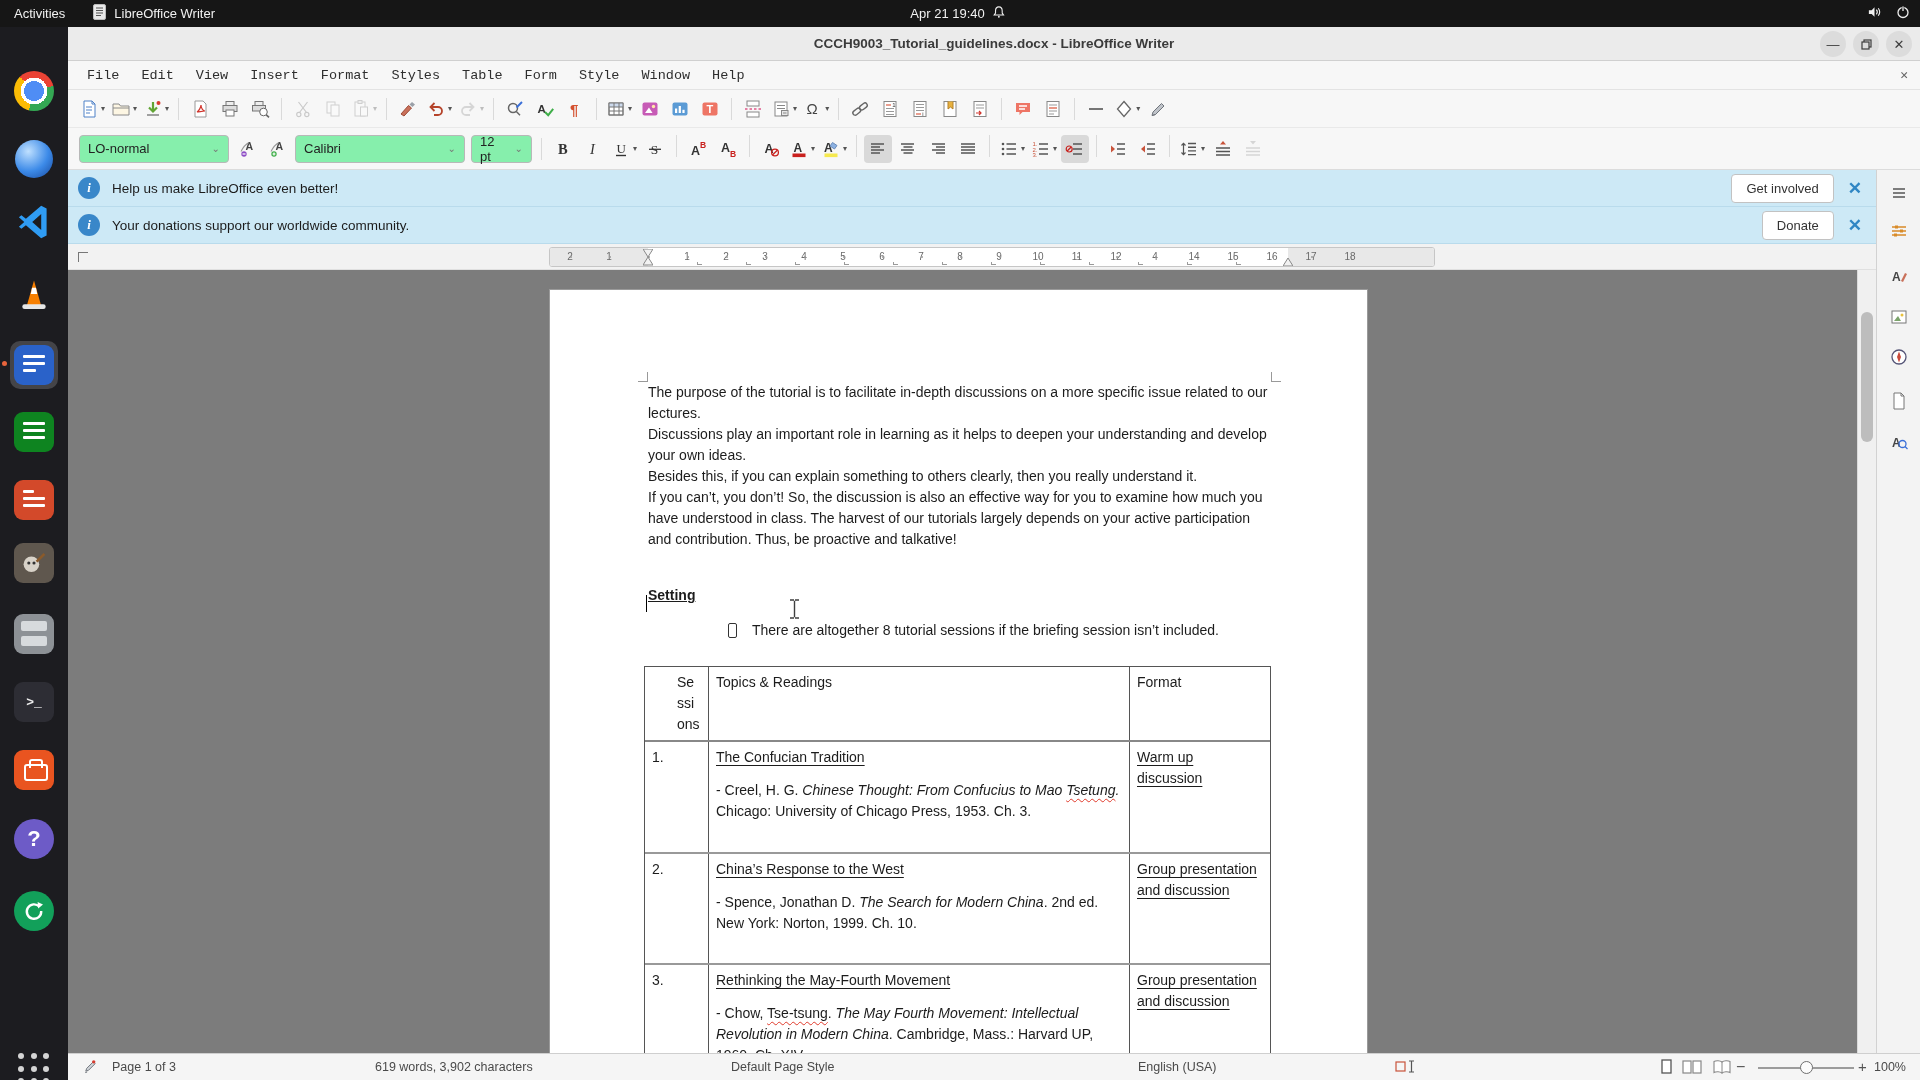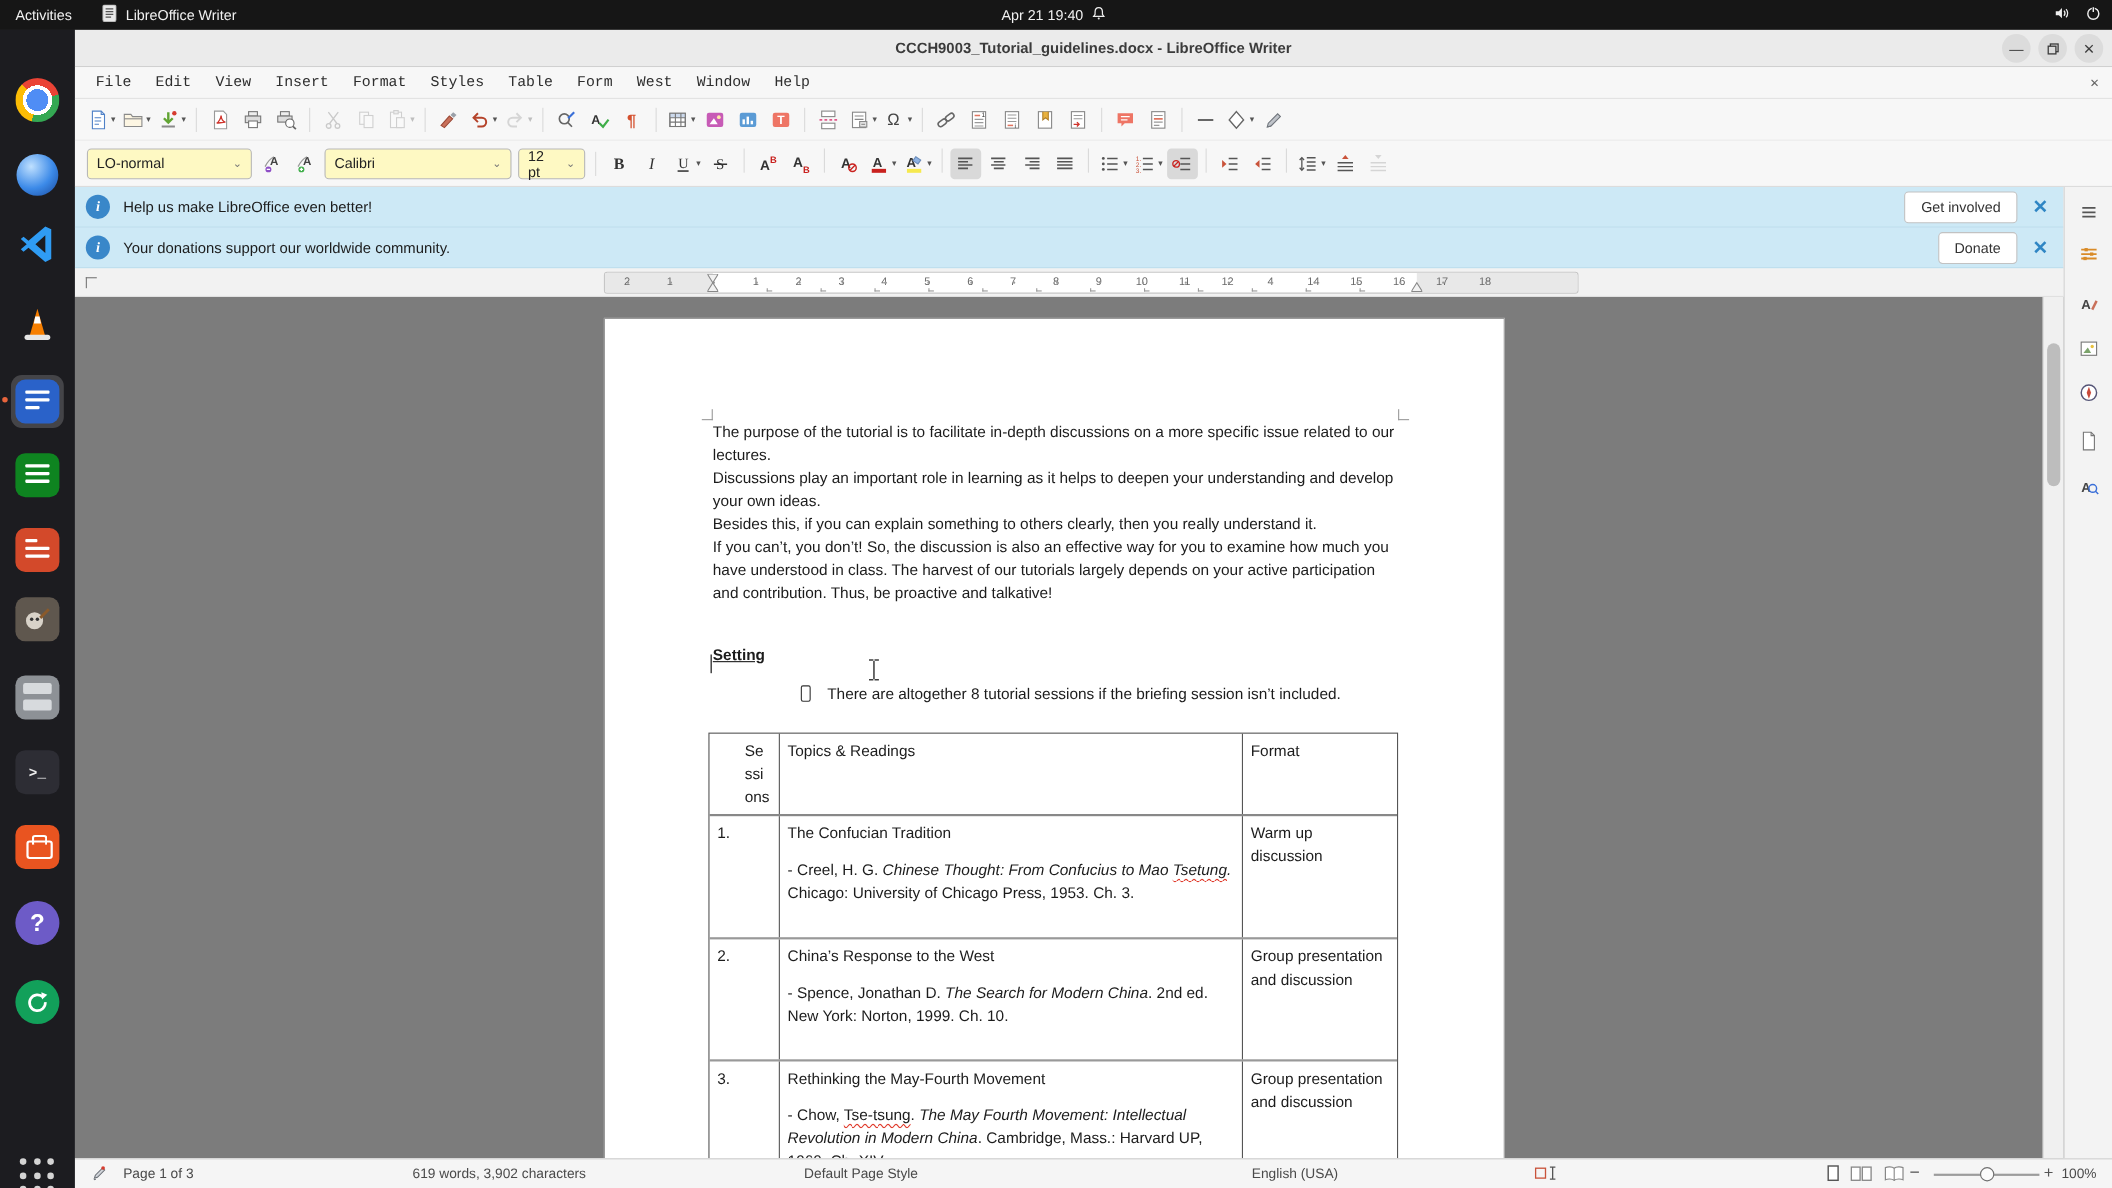--- a/index.html
+++ b/index.html
@@ -69,21 +69,21 @@
               border-bottom:1px solid #e9e9e9; }
   .toolbar2 { height:42px; background:#f7f7f7; display:flex; align-items:center; padding-left:8px;
               border-bottom:1px solid #dcdcdc; }
   .tbtn { height:28px; min-width:28px; display:flex; align-items:center; justify-content:center;
           border-radius:4px; margin:0 1px; padding:0 2px; }
   .tbtn svg { width:20px; height:20px; }
   .tbtn.disabled { opacity:.35; }
   .tbtn.active { background:#d9d9d9; }
   .dd { font-size:8px; color:#555; margin-left:2px; }
   .tsep { width:1px; height:22px; background:#dadada; margin:0 6px; }
-  .combo { height:28px; background:#fef9c3; border:1px solid #b8b8b8; border-radius:4px; display:flex;
+  .combo { height:28px; background:#86efac; border:1px solid #b8b8b8; border-radius:4px; display:flex;
            align-items:center; justify-content:space-between; padding:0 8px; margin:0 3px; font-size:13px; color:#222; }
   .combo .chev { color:#777; font-size:10px; margin-left:10px; }
 
   
   .notif { height:37px; background:#cde9f6; display:flex; align-items:center; padding:0 10px;
            border-bottom:1px solid #b9dbec; width:1808px; }
   .notif .info { width:22px; height:22px; border-radius:50%; background:#3987c9; color:#fff; font-weight:bold;
            font-size:13px; display:flex; align-items:center; justify-content:center; font-family:"Liberation Serif",serif; font-style:italic; }
   .notif .msg { font-size:13.5px; color:#1c1c1c; margin-left:12px; flex:1; }
   .notif .actbtn { background:#fff; border:1px solid #c2c2c2; border-radius:4px; font-size:13px;
@@ -110,21 +110,21 @@
   .bullet-row { display:flex; align-items:center; margin-top:14px; padding-left:80px; }
   .tofu { display:inline-block; width:9px; height:15px; border:1.4px solid #333; border-radius:2px;
           margin-right:15px; flex:0 0 auto; }
   .doctable { margin-top:25px; margin-left:-4px; width:627px; border:1px solid #555; }
   .trow { display:grid; grid-template-columns:64px 421px 138px; border-bottom:2px solid #999; }
   .trow:last-child { border-bottom:1px solid #555; }
   .trow.hd { border-bottom:2px solid #888; }
   .tcell { border-right:1px solid #555; padding:5px 7px; overflow:hidden; }
   .tcell:last-child { border-right:none; }
   .tcell.c1 { overflow-wrap:anywhere;margin-left:25px; }
-  .u { text-underline-offset:2.5px; text-decoration-thickness:1px; }
+  .u { text-decoration:underline; text-underline-offset:2.5px; text-decoration-thickness:1px; }
   .it { font-style:italic; }
   .sq { text-decoration:underline; text-decoration-style:wavy; text-decoration-color:#e03a2b;
         text-decoration-thickness:1px; text-underline-offset:2.5px; }
   .reading { margin-top:12px; }
   .caret { position:absolute; width:1px; height:17px; background:#000; }
   .ibeam { position:absolute; color:#3f3f3f; }
 
   
   .vscroll { position:absolute; right:0; top:0; width:19px; height:100%; background:#f0f0f0; border-left:1px solid #dadada; }
   .vthumb { position:absolute; left:3px; width:12px; border-radius:6px; background:#bdbdbd; }
@@ -314,21 +314,21 @@
 
   <div class="menubar" id="menubar">
     <span class="menu-item">File</span>
       <span class="menu-item">Edit</span>
       <span class="menu-item">View</span>
       <span class="menu-item">Insert</span>
       <span class="menu-item">Format</span>
       <span class="menu-item">Styles</span>
       <span class="menu-item">Table</span>
       <span class="menu-item">Form</span>
-      <span class="menu-item">West</span>
+      <span class="menu-item">Style</span>
       <span class="menu-item">Window</span>
       <span class="menu-item">Help</span>
       <span class="doc-close">✕</span>
   </div>
 
   <div class="toolbar1" id="toolbar1">
       <span class="tbtn">
         <span style="display: flex;">
           <svg viewBox="0 0 20 20" style="width: 20px; height: 20px;">
             <path d="M5 2h8l3 3v13H5z" fill="#fff" stroke="#4f81c7"></path>

